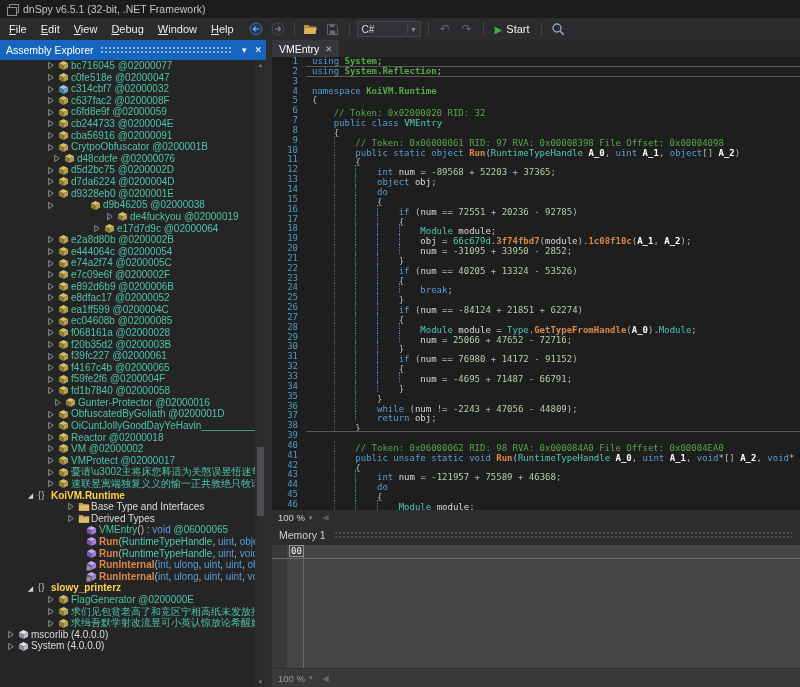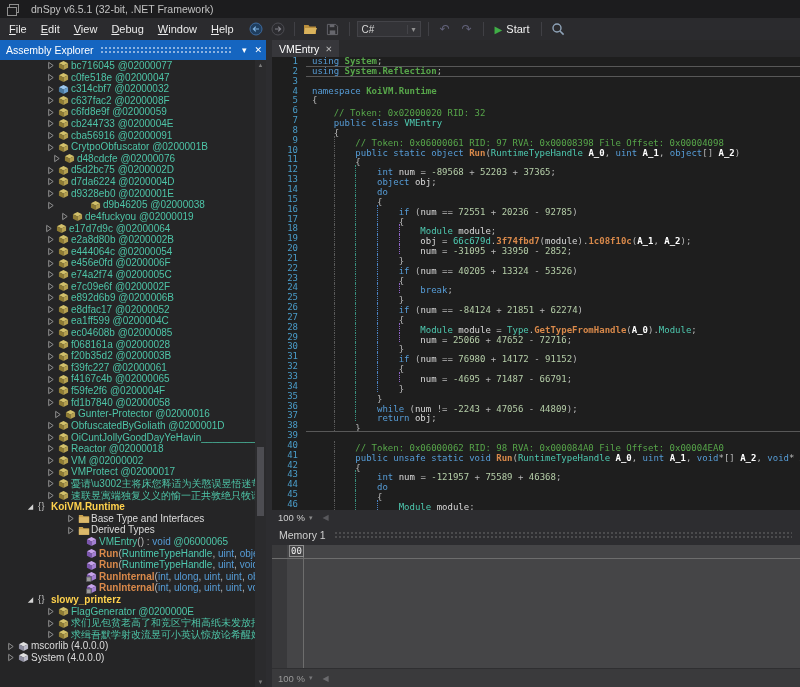--- a/index.html
+++ b/index.html
@@ -2,21 +2,21 @@
 <html><head>
 <meta charset="utf-8">
 <style>
   * { margin:0; padding:0; box-sizing:border-box; }
   html,body { width:800px; height:687px; overflow:hidden; background:#1e1e1e;
     font-family:"Liberation Sans", sans-serif; }
   #app { width:800px; height:687px; display:flex; flex-direction:column; background:#2b2b2e; }
 
   
   .titlebar { height:18px; background:#1c1c1e; display:flex; align-items:center;
-    padding-left:7px; gap:14px; flex-shrink:0; }
+    padding-left:7px; gap:6px; flex-shrink:0; }
   .wicon { width:10px; height:10px; position:relative; }
   .wicon:before { content:""; position:absolute; left:2px; top:0; width:8px; height:7px; border:1px solid #8f8f8f; }
   .wicon:after  { content:""; position:absolute; left:0; top:3px; width:8px; height:7px; border:1px solid #8f8f8f; background:#1c1c1e; }
   .wtitle { color:#c2c2c2; font-size:10.5px; }
 
   
   .menubar { height:22px; background:#2b2b2e; display:flex; align-items:center;
     padding-left:2px; flex-shrink:0; }
   .mitem { color:#ececec; font-size:11px; padding:3px 7px; cursor:default; }
   .tb { display:flex; align-items:center; gap:4px; margin-left:6px; }
@@ -411,38 +411,38 @@
               <span class="ico">
                 <svg width="11" height="11" viewBox="0 0 12 12">
                   <polygon points="6,1 11,3.5 6,6 1,3.5" fill="#d2c06a"></polygon>
                   <polygon points="1,3.5 6,6 6,11 1,8.5" fill="#8f7c34"></polygon>
                   <polygon points="6,6 11,3.5 11,8.5 6,11" fill="#b5a050"></polygon>
                 </svg>
               </span>
               <span class="lbl"><span class="tk-cn">d9b46205 </span><span class="tk-ad">@02000038</span></span>
             </span>
           </div>
-          <div class="trow" style="padding-left: 60px;">
+          <div class="trow" style="padding-left: 60px; margin-left: 45px;">
             <span class="exp">
               <svg width="9" height="9" viewBox="0 0 10 10">
                 <polygon points="3,1.5 8,5 3,8.5" fill="none" stroke="#9a9a9a"></polygon>
               </svg>
             </span>
             <span class="grp">
               <span class="ico">
                 <svg width="11" height="11" viewBox="0 0 12 12">
                   <polygon points="6,1 11,3.5 6,6 1,3.5" fill="#d2c06a"></polygon>
                   <polygon points="1,3.5 6,6 6,11 1,8.5" fill="#8f7c34"></polygon>
                   <polygon points="6,6 11,3.5 11,8.5 6,11" fill="#b5a050"></polygon>
                 </svg>
               </span>
               <span class="lbl"><span class="tk-cn">de4fuckyou </span><span class="tk-ad">@02000019</span></span>
             </span>
           </div>
-          <div class="trow" style="padding-left: 44px;">
+          <div class="trow" style="padding-left: 62px; margin-left: 30px;">
             <span class="exp">
               <svg width="9" height="9" viewBox="0 0 10 10">
                 <polygon points="3,1.5 8,5 3,8.5" fill="none" stroke="#9a9a9a"></polygon>
               </svg>
             </span>
             <span class="grp">
               <span class="ico">
                 <svg width="11" height="11" viewBox="0 0 12 12">
                   <polygon points="6,1 11,3.5 6,6 1,3.5" fill="#d2c06a"></polygon>
                   <polygon points="1,3.5 6,6 6,11 1,8.5" fill="#8f7c34"></polygon>
@@ -477,37 +477,20 @@
             </span>
             <span class="grp">
               <span class="ico">
                 <svg width="11" height="11" viewBox="0 0 12 12">
                   <polygon points="6,1 11,3.5 6,6 1,3.5" fill="#d2c06a"></polygon>
                   <polygon points="1,3.5 6,6 6,11 1,8.5" fill="#8f7c34"></polygon>
                   <polygon points="6,6 11,3.5 11,8.5 6,11" fill="#b5a050"></polygon>
                 </svg>
               </span>
               <span class="lbl"><span class="tk-cn">e444064c </span><span class="tk-ad">@02000054</span></span>
-            </span>
-          </div>
-          <div class="trow" style="padding-left: 46px;">
-            <span class="exp">
-              <svg width="9" height="9" viewBox="0 0 10 10">
-                <polygon points="3,1.5 8,5 3,8.5" fill="none" stroke="#9a9a9a"></polygon>
-              </svg>
-            </span>
-            <span class="grp">
-              <span class="ico">
-                <svg width="11" height="11" viewBox="0 0 12 12">
-                  <polygon points="6,1 11,3.5 6,6 1,3.5" fill="#d2c06a"></polygon>
-                  <polygon points="1,3.5 6,6 6,11 1,8.5" fill="#8f7c34"></polygon>
-                  <polygon points="6,6 11,3.5 11,8.5 6,11" fill="#b5a050"></polygon>
-                </svg>
-              </span>
-              <span class="lbl"><span class="tk-cn">e456e0fd </span><span class="tk-ad">@0200006F</span></span>
             </span>
           </div>
           <div class="trow" style="padding-left: 46px;">
             <span class="exp">
               <svg width="9" height="9" viewBox="0 0 10 10">
                 <polygon points="3,1.5 8,5 3,8.5" fill="none" stroke="#9a9a9a"></polygon>
               </svg>
             </span>
             <span class="grp">
               <span class="ico">

